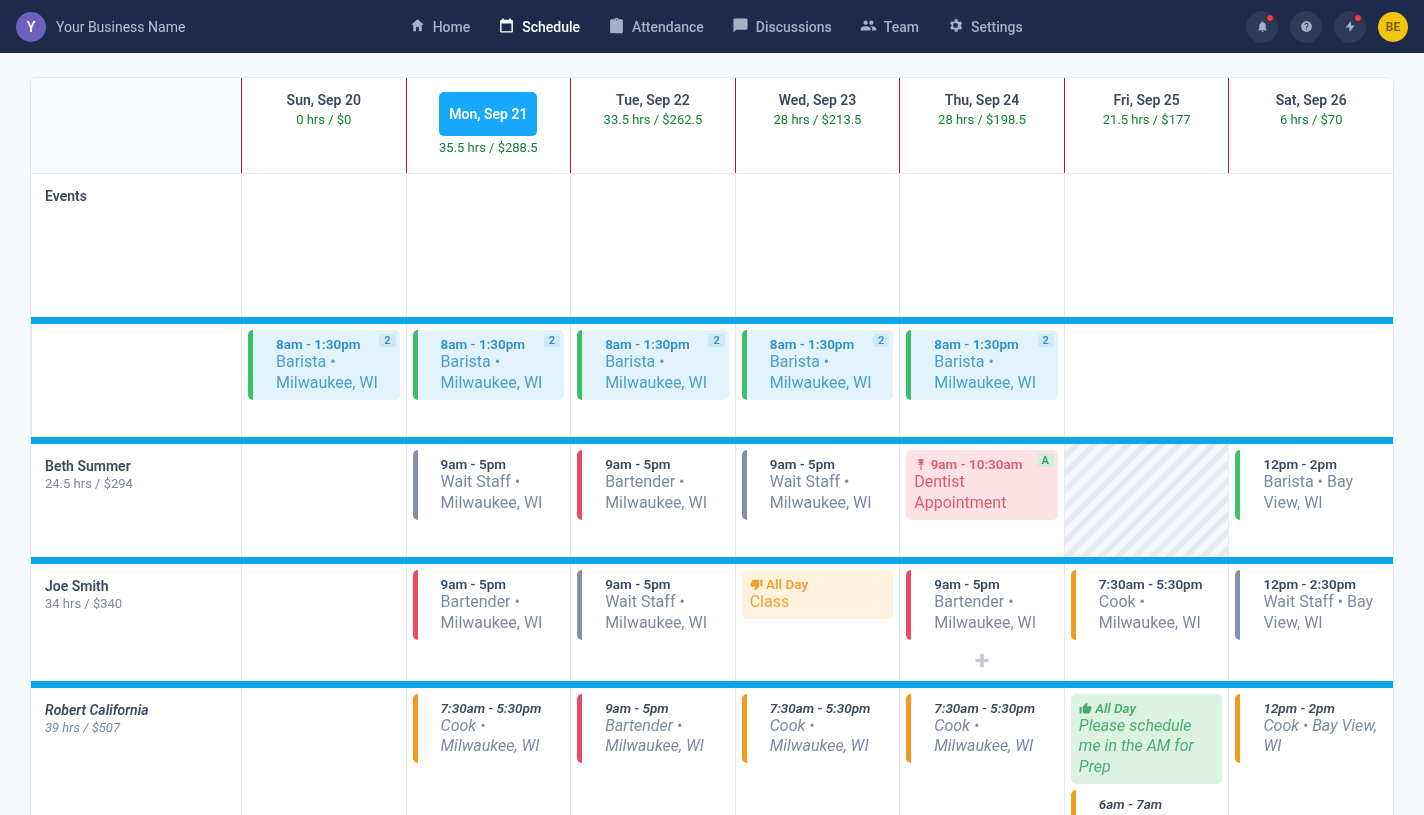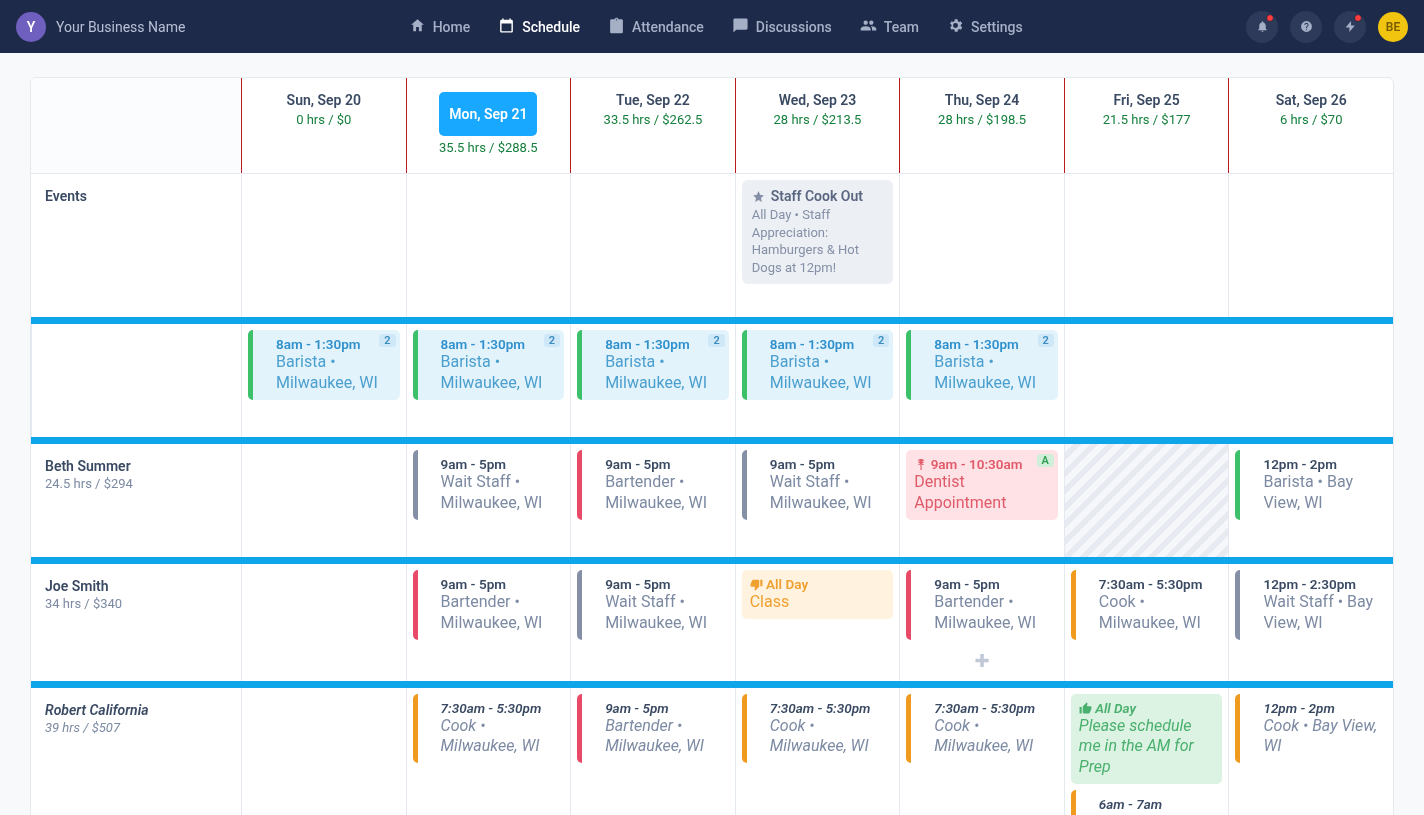--- a/index.html
+++ b/index.html
@@ -160,31 +160,20 @@
         </div>
     </div>
 
     <div class="brow" style="min-height:150px;">
       <div class="lcell">
           <div class="row-title">Events</div>
         </div>
       <div class="dcell"></div>
       <div class="dcell"></div>
       <div class="dcell"></div>
-      <div class="dcell">
-        <div class="event-card">
-          <div class="event-title">
-              <svg class="small-icon" viewBox="0 0 24 24">
-                <path fill="#8590a6" d="M12 2l2.9 6.9L22 10l-5.5 4.8L18.2 22 12 18.3 5.8 22l1.7-7.2L2 10l7.1-1.1z"></path>
-              </svg>
-              <span>Staff Cook Out</span>
-            </div>
-          <div class="event-detail">All Day • Staff Appreciation: Hamburgers &amp; Hot Dogs at 12pm!</div>
-        </div>
-      </div>
       <div class="dcell"></div>
       <div class="dcell"></div>
       <div class="dcell"></div>
     </div>
 
     <div class="brow">
       <div class="dcell"></div>
       <div class="dcell">
           <div class="card openshift">
             <div class="stripe" style="background:#3cc06a"></div>

